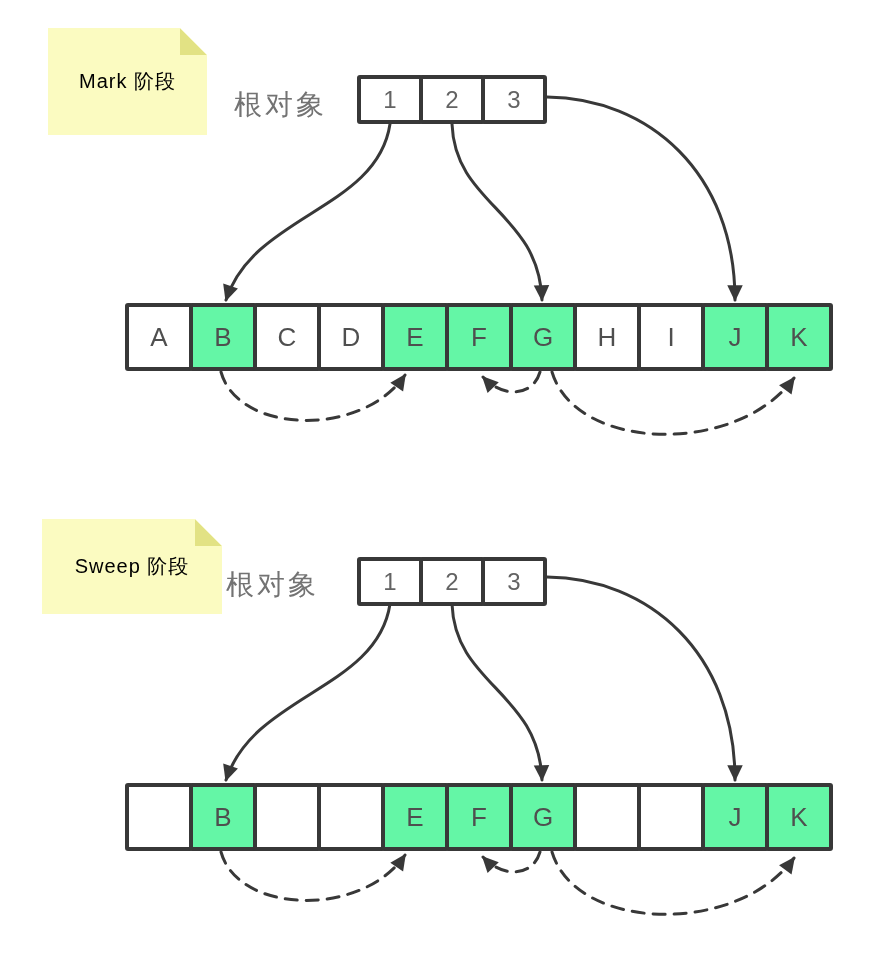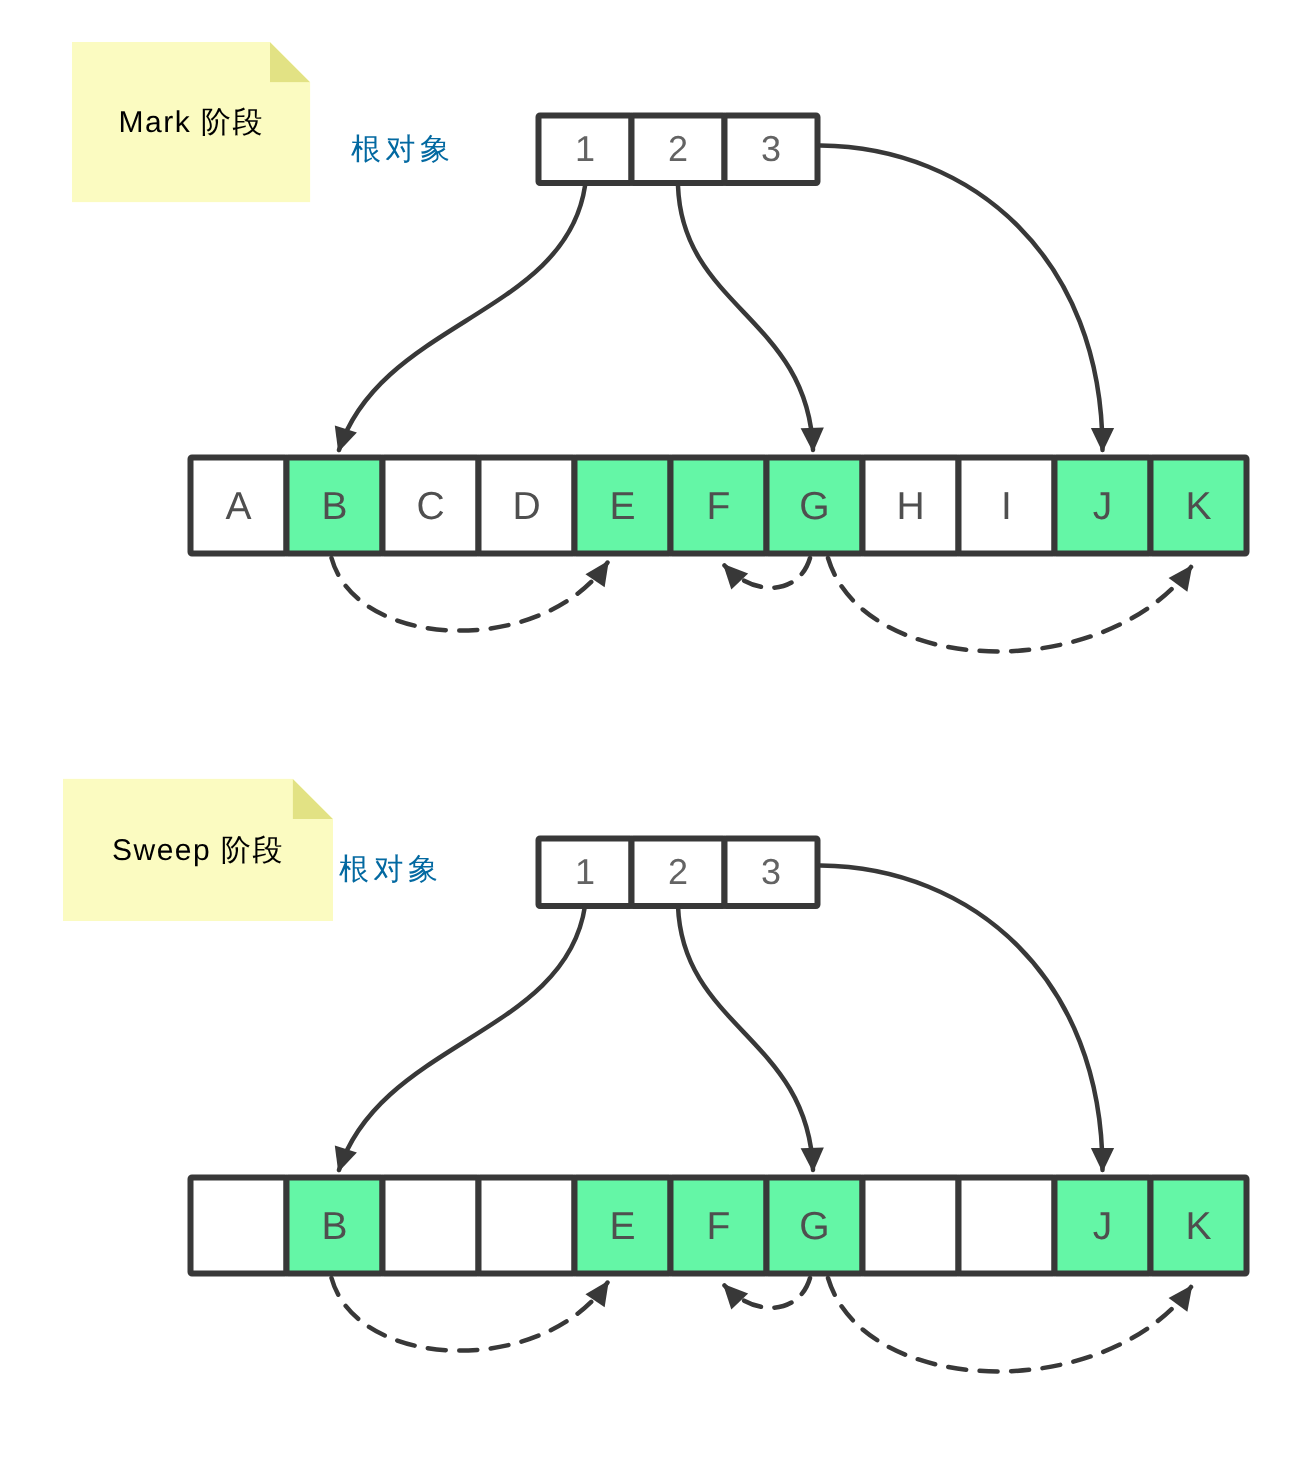--- a/index.html
+++ b/index.html
@@ -21,21 +21,21 @@
   .fold {
     position:absolute; top:0; right:0; width:27px; height:27px;
     background:#E2E284;
     clip-path: polygon(0 0, 100% 100%, 0 100%);
   }
   #mark-note  { left:48px; top:28px;  width:159px; height:107px; }
   #sweep-note { left:42px; top:519px; width:180px; height:95px; }
 
   
   .root-label {
-    position:absolute; font-size:20px; color:#0369a1; letter-spacing:3px;
+    position:absolute; font-size:28px; color:#737373; letter-spacing:3px;
     white-space:nowrap;
   }
   #mark-root-label  { left:234px; top:86px; }
   #sweep-root-label { left:226px; top:566px; }
 
   
   .row { position:absolute; display:flex; }
   .cell {
     box-sizing:border-box; border:4px solid #383838; border-radius:3px;
     background:#ffffff; display:flex; align-items:center; justify-content:center;

